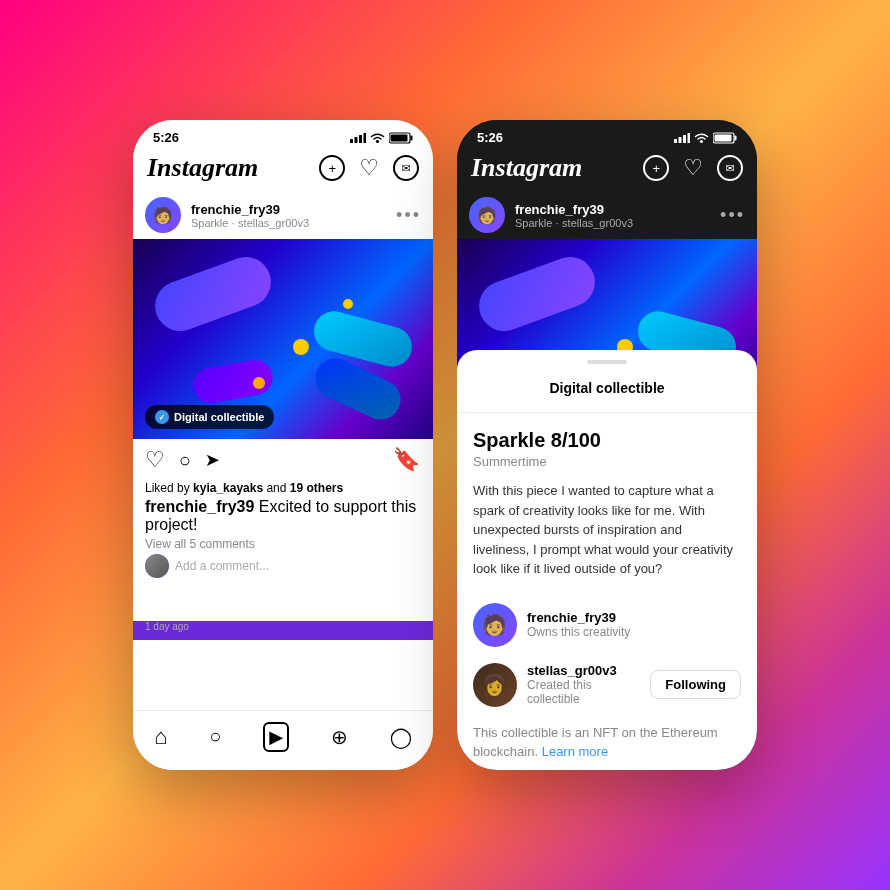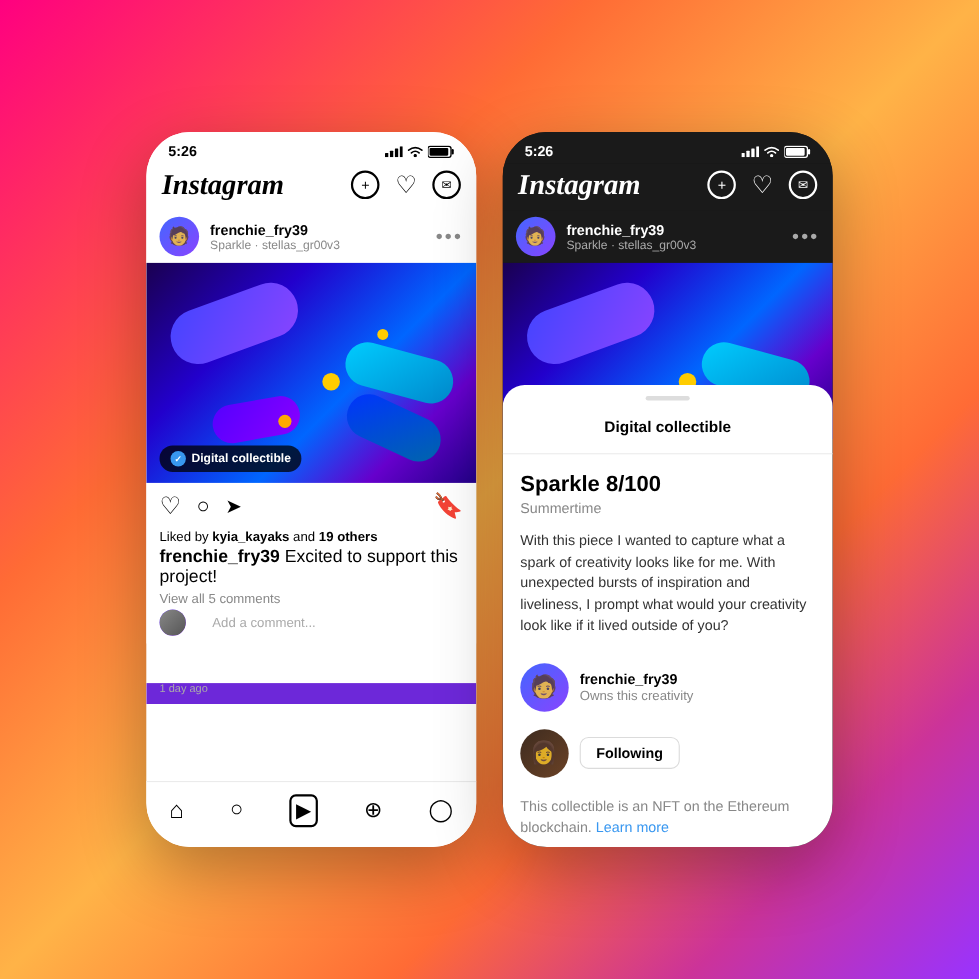--- a/index.html
+++ b/index.html
@@ -280,21 +280,21 @@
     .view-comments {
       font-size: 12px;
       color: #888;
       margin: 3px 0;
       display: block;
     }
 
     .add-comment-row {
       display: flex;
       align-items: center;
-      gap: 24px;
+      gap: 6px;
       margin: 3px 0;
     }
 
     .comment-input {
       font-size: 12px;
       color: #aaa;
     }
 
     .timestamp {
       font-size: 10px;
@@ -608,20 +608,24 @@
       <div class="owner-info">
         <div class="owner-name">frenchie_fry39</div>
         <div class="owner-role">Owns this creativity</div>
       </div>
     </div>
 
     <div class="owner-row">
       <div class="avatar avatar-large avatar-brown">
         <div class="avatar-face" style="font-size:20px;">👩</div>
       </div>
+      <div class="owner-info">
+        <div class="owner-name">stellas_gr00v3</div>
+        <div class="owner-role">Created this collectible</div>
+      </div>
       <button class="following-btn">Following</button>
     </div>
 
     <div class="nft-disclaimer">
       <span>This collectible is an NFT on the Ethereum blockchain.</span>
       <a class="learn-more" href="#">Learn more</a>
     </div>
   </div>
 </div>
 

